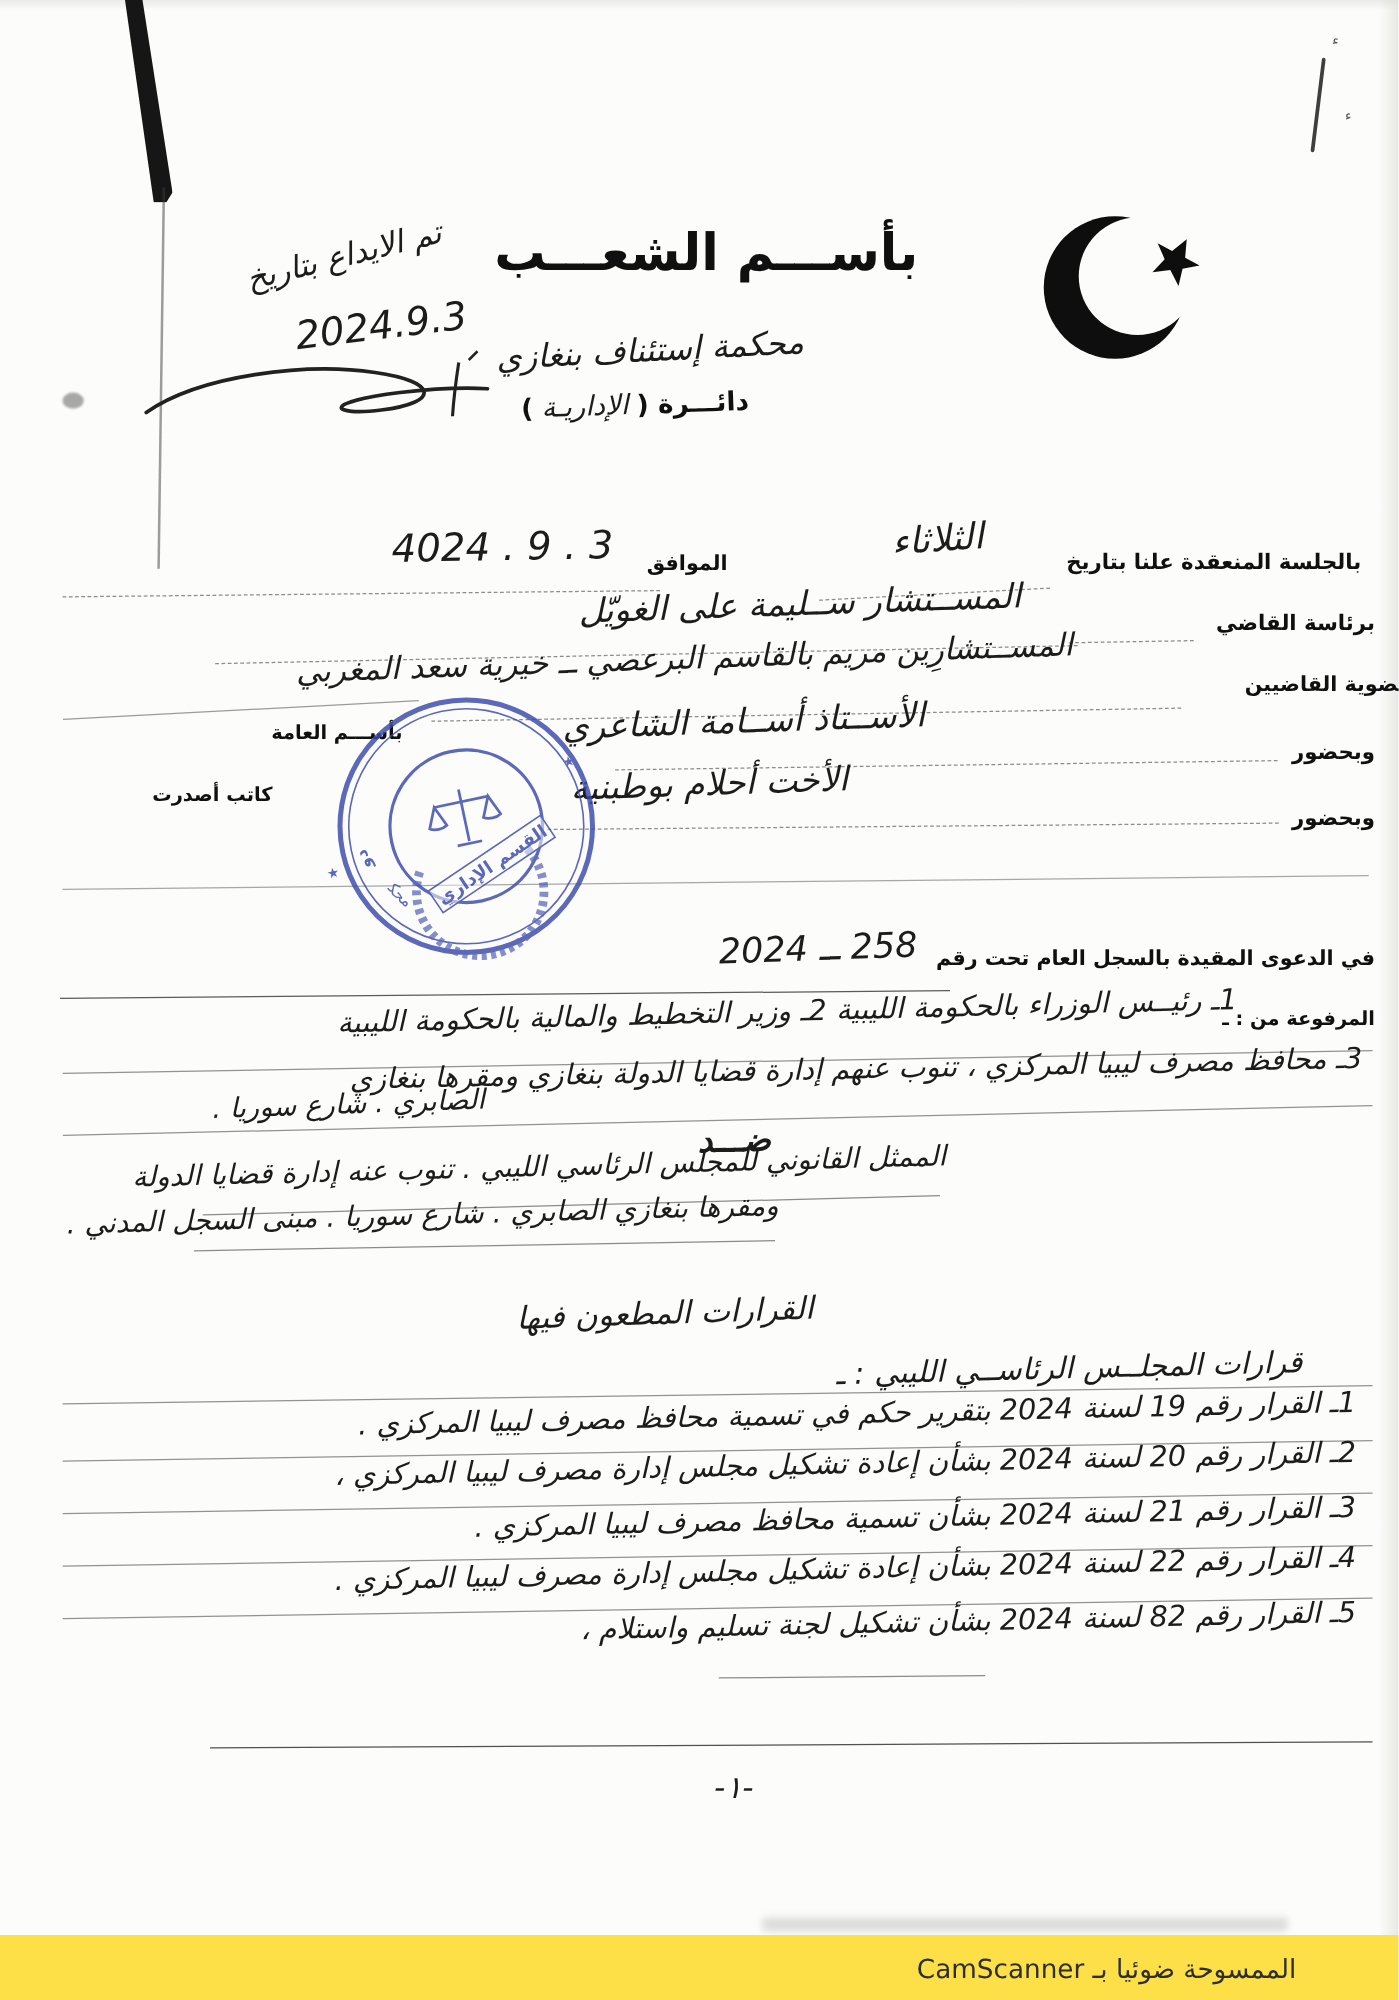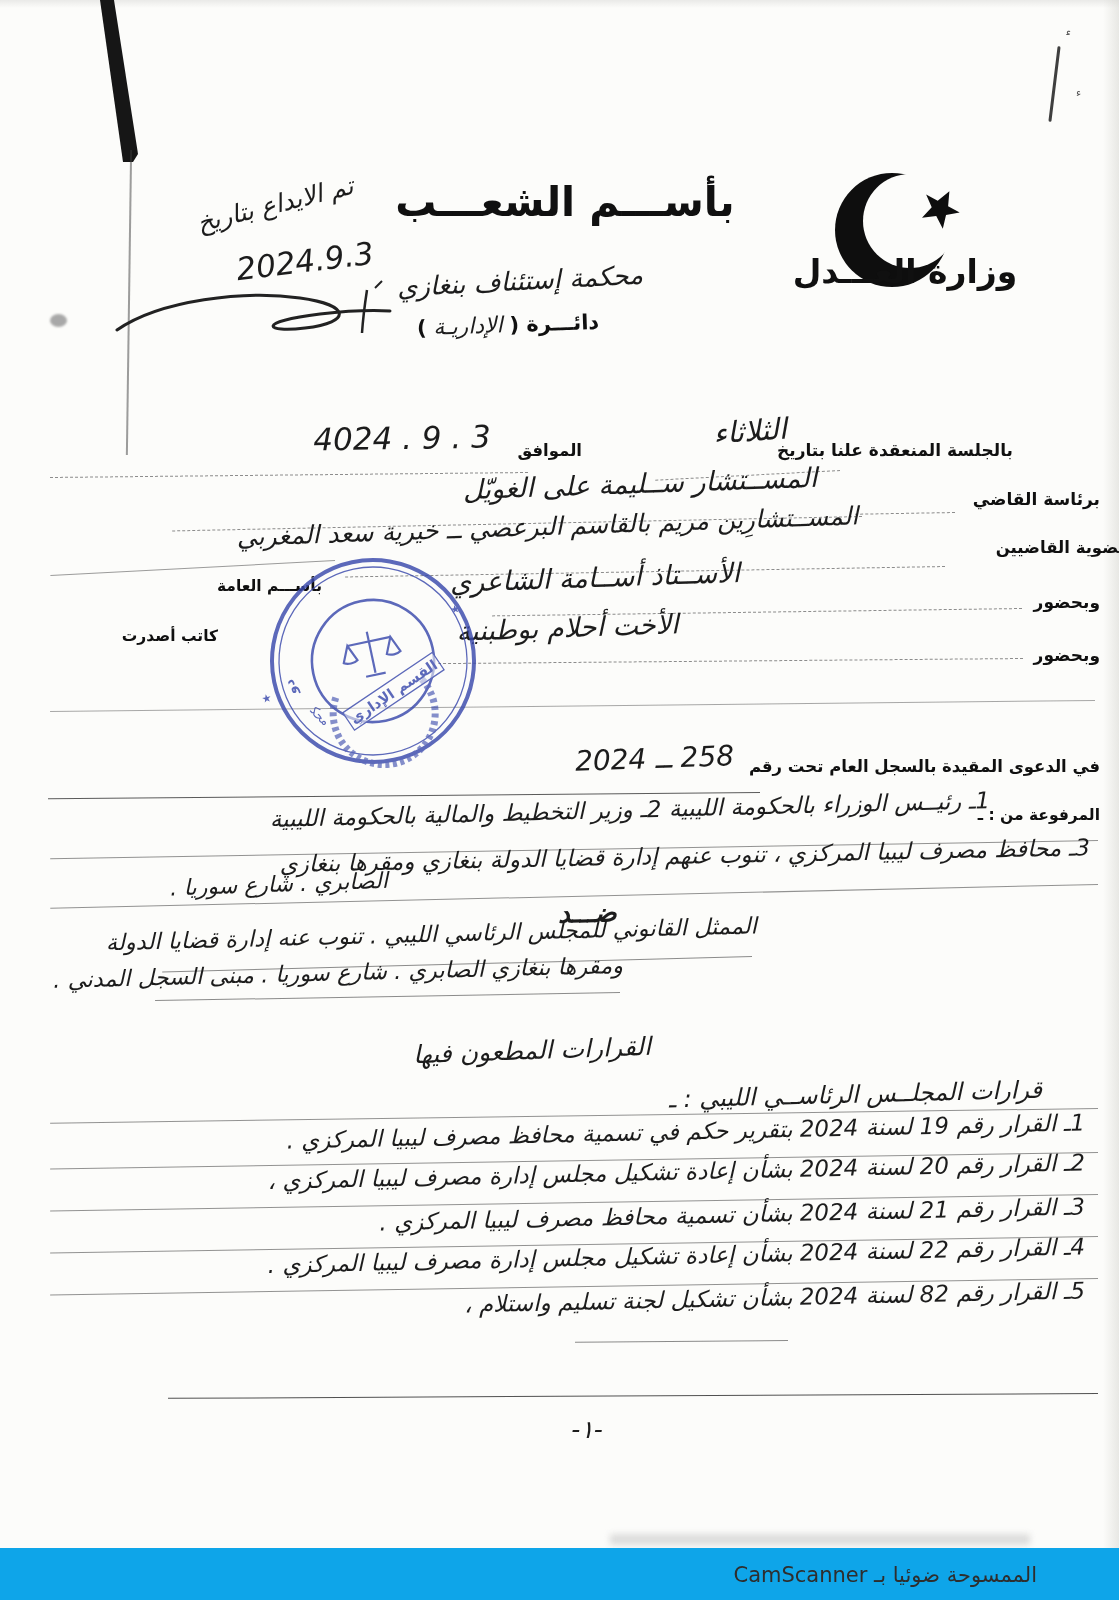--- a/index.html
+++ b/index.html
@@ -15,21 +15,21 @@
   .edge-top{position:absolute;left:0;top:0;width:100%;height:8px;
         background:linear-gradient(to bottom,rgba(200,200,198,.35),rgba(200,200,198,0));}
   .wedge{position:absolute;left:92px;top:0;width:50px;height:162px;background:#161616;
         clip-path:polygon(16% 0,44% 0,92% 95%,82% 100%,62% 100%);}
   .wedge-tail{position:absolute;left:128px;top:150px;width:2px;height:305px;background:#3c3c3c;
         opacity:.5;transform:rotate(.8deg);}
   .blot{position:absolute;left:50px;top:314px;width:17px;height:13px;background:#949494;
         border-radius:50%;filter:blur(1px);opacity:.8;}
   .stamp-wrap{position:absolute;left:242px;top:528px;width:262px;height:266px;
         transform:rotate(-12deg);opacity:.82;}
-  .footer-strip{position:absolute;left:0;bottom:0;width:100%;height:52px;background:#0ea5e9;}
+  .footer-strip{position:absolute;left:0;bottom:0;width:100%;height:52px;background:#fde047;}
   .footer-smudge{position:absolute;left:610px;top:1534px;width:420px;height:11px;background:#cccccc;
         filter:blur(3px);opacity:.65;}
   .camscan{position:absolute;right:82px;bottom:13px;font-size:21px;color:#2e2e2e;font-weight:500;}
   .pen-tr{position:absolute;left:1053px;top:46px;width:3px;height:76px;background:#3f3f3f;
         border-radius:2px;transform:rotate(7deg);}
   .mark{position:absolute;color:#555;font-size:11px;}
 </style>
 </head>
 <body>
 
@@ -42,39 +42,38 @@
   <div class="pen-tr"></div>
   <div class="mark abs" style="left:1066px;top:26px;transform:rotate(14deg);">ء</div>
   <div class="mark abs" style="left:1076px;top:86px;">ء</div>
   <div class="blot"></div>
 
   <svg class="abs" style="left:810px;top:160px;width:200px;height:160px;" viewBox="0 0 200 160">
     <circle cx="82" cy="70" r="57" fill="#0e0e0e"></circle>
     <circle cx="100" cy="61" r="47" fill="#fcfcfa"></circle>
     <path transform="translate(130,49) rotate(28)" fill="#0e0e0e" d="M0,-20 L5.9,-6.2 L19,-6.2 L8.1,2.4 L11.8,16.2 L0,8 L-11.8,16.2 L-8.1,2.4 L-19,-6.2 L-5.9,-6.2 Z"></path>
   </svg>
-  <div class="abs print" style="left:788px;top:252px;width:234px;text-align:center;font-size:33px;">وزارة العـــدل</div>
 
   <div class="abs print" style="left:370px;top:178px;width:390px;text-align:center;font-size:41px;">بأســـم الشعـــب</div>
   <div class="abs hand" style="left:385px;top:266px;width:270px;text-align:center;font-size:26px;transform:rotate(-3deg);">محكمة إستئناف بنغازي</div>
   <div class="abs" style="left:388px;top:312px;width:240px;text-align:center;font-size:21px;transform:rotate(-2deg);">
     <span class="print">دائـــرة (</span>
     <span class="hand" style="font-size:22px;">الإداريـة</span>
     <span class="print">)</span>
   </div>
 
   <div class="abs hand" style="left:150px;top:190px;width:250px;text-align:center;font-size:25px;transform:rotate(-14deg);">تم الايداع بتاريخ</div>
   <div class="abs hand" dir="ltr" style="left:205px;top:243px;width:200px;text-align:center;font-size:31px;transform:rotate(-7deg);">2024.9.3</div>
   <svg class="abs" style="left:105px;top:278px;width:300px;height:70px;" viewBox="0 0 300 70">
     <path d="M12,52 C55,22 140,12 195,20 C245,27 248,44 200,50 C160,55 150,44 215,36 C250,32 268,32 285,33" stroke="#222" stroke-width="3" fill="none" stroke-linecap="round"></path>
     <path d="M262,12 C260,25 258,40 257,55" stroke="#222" stroke-width="2.5" fill="none"></path>
     <path d="M270,10 l7,-7" stroke="#222" stroke-width="2" fill="none"></path>
   </svg>
 
-  <div class="abs print" style="left:777px;top:440px;width:285px;text-align:left;font-size:17px;">بالجلسة المنعقدة علنا بتاريخ</div>
+  <div class="abs print" style="left:804px;top:440px;width:285px;text-align:right;font-size:17px;">بالجلسة المنعقدة علنا بتاريخ</div>
   <div class="abs hand" style="left:680px;top:414px;width:140px;text-align:center;font-size:29px;transform:rotate(-4deg);">الثلاثاء</div>
   <div class="rl d" style="left:655px;top:470px;width:185px;transform:rotate(-3deg);"></div>
   <div class="abs print" style="left:527px;top:441px;width:55px;font-size:16.5px;">الموافق</div>
   <div class="abs hand" dir="ltr" style="left:282px;top:420px;width:240px;text-align:center;font-size:31px;transform:rotate(-1deg);">4024 . 9 . 3</div>
   <div class="rl d" style="left:50px;top:472px;width:478px;transform:rotate(-.6deg);"></div>
 
   <div class="abs print" style="left:960px;top:489px;width:140px;text-align:right;font-size:17px;">برئاسة القاضي</div>
   <div class="abs hand" style="left:405px;top:468px;width:470px;text-align:center;font-size:27px;transform:rotate(-2deg);">المســتشار  ســليمة على الغويّل</div>
   <div class="rl d" style="left:855px;top:512px;width:100px;transform:rotate(-1deg);"></div>
   <div class="rl d" style="left:172px;top:516px;width:690px;transform:rotate(-1.2deg);"></div>

